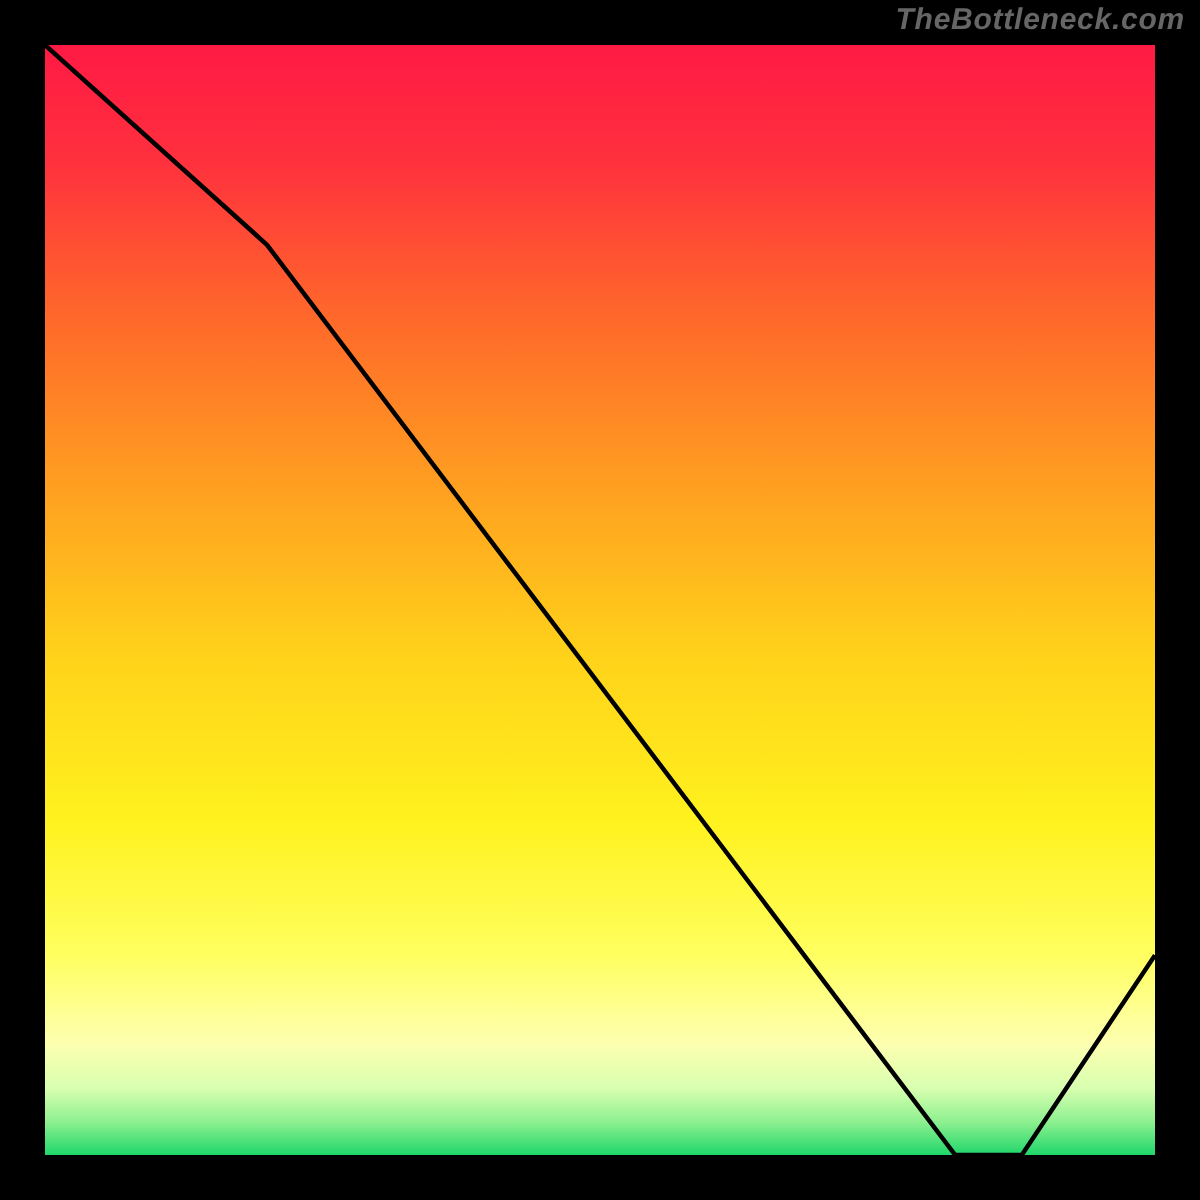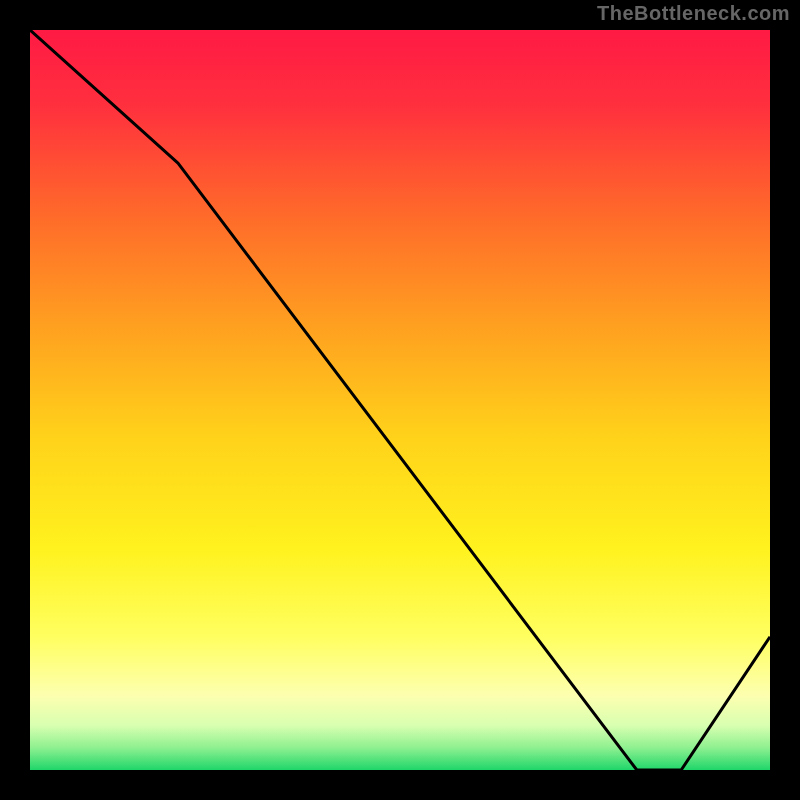--- a/index.html
+++ b/index.html
@@ -8,20 +8,21 @@
     width: 800px;
     height: 800px;
     background: #000;
     font-family: Arial, Helvetica, sans-serif;
     overflow: hidden;
   }
   .frame {
     position: relative;
     width: 800px;
     height: 800px;
+    font-style: italic;
   }
   .watermark {
     position: absolute;
     top: 2px;
     right: 10px;
     color: #666;
     font-size: 20px;
     font-weight: bold;
     letter-spacing: 0.5px;
   }

